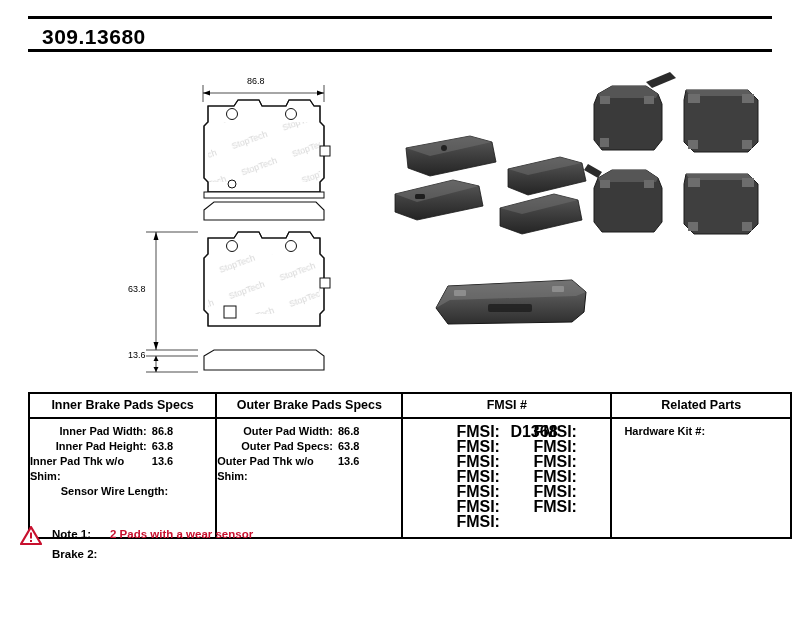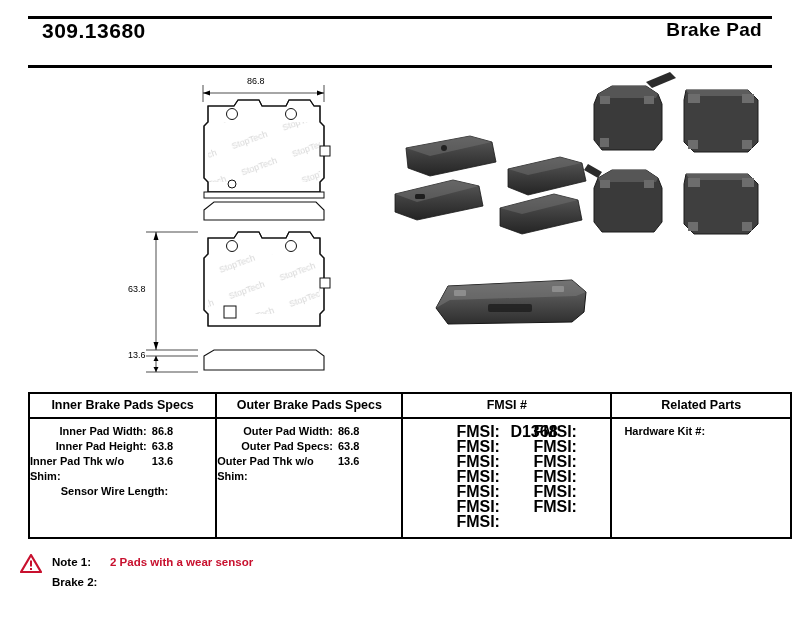--- a/index.html
+++ b/index.html
@@ -21,26 +21,26 @@
     width: 800px;
     height: 619px;
   }
 
   
   .header {
     position: absolute;
     left: 28px;
     top: 16px;
     width: 744px;
-    height: 52px;
+    height: 36px;
     border-top: 3px solid #000;
     border-bottom: 3px solid #000;
     box-sizing: border-box;
     display: flex;
-    align-items: flex-start;
+    align-items: flex-end;
     justify-content: space-between;
     padding: 0 10px 0 14px;
   }
   .part-number {
     font-size: 21px;
     font-weight: bold;
     letter-spacing: 0.5px;
   }
   .doc-title {
     font-size: 19px;
@@ -127,21 +127,21 @@
     font-size: 11px;
     line-height: 15px;
     padding-left: 12px;
   }
   .rel-row .lbl { font-weight: bold; }
 
   
   .notes {
     position: absolute;
     left: 52px;
-    top: 552px;
+    top: 524px;
     width: 500px;
     font-size: 11.5px;
   }
   .note-line {
     display: flex;
     align-items: center;
     height: 20px;
   }
   .note-label {
     font-weight: bold;
@@ -158,21 +158,20 @@
     top: 2px;
   }
 </style>
 </head>
 <body>
 
 <div class="sheet">
 
   <div class="header">
     <div class="part-number">309.13680</div>
-    <div class="doc-title">Brake Pad</div>
   </div>
 
   <div class="drawings">
     <svg width="744" height="330" viewBox="0 0 744 330" xmlns="http://www.w3.org/2000/svg">
       <defs>
         <pattern id="wm" width="54" height="28" patternUnits="userSpaceOnUse" patternTransform="rotate(-20)">
           <text x="0" y="14" font-family="Liberation Sans, sans-serif" font-size="9" fill="#c9c9c9">StopTech</text>
         </pattern>
         <linearGradient id="padTop" x1="0" y1="0" x2="0" y2="1">
           <stop offset="0%" stop-color="#5a5a5a"></stop>

